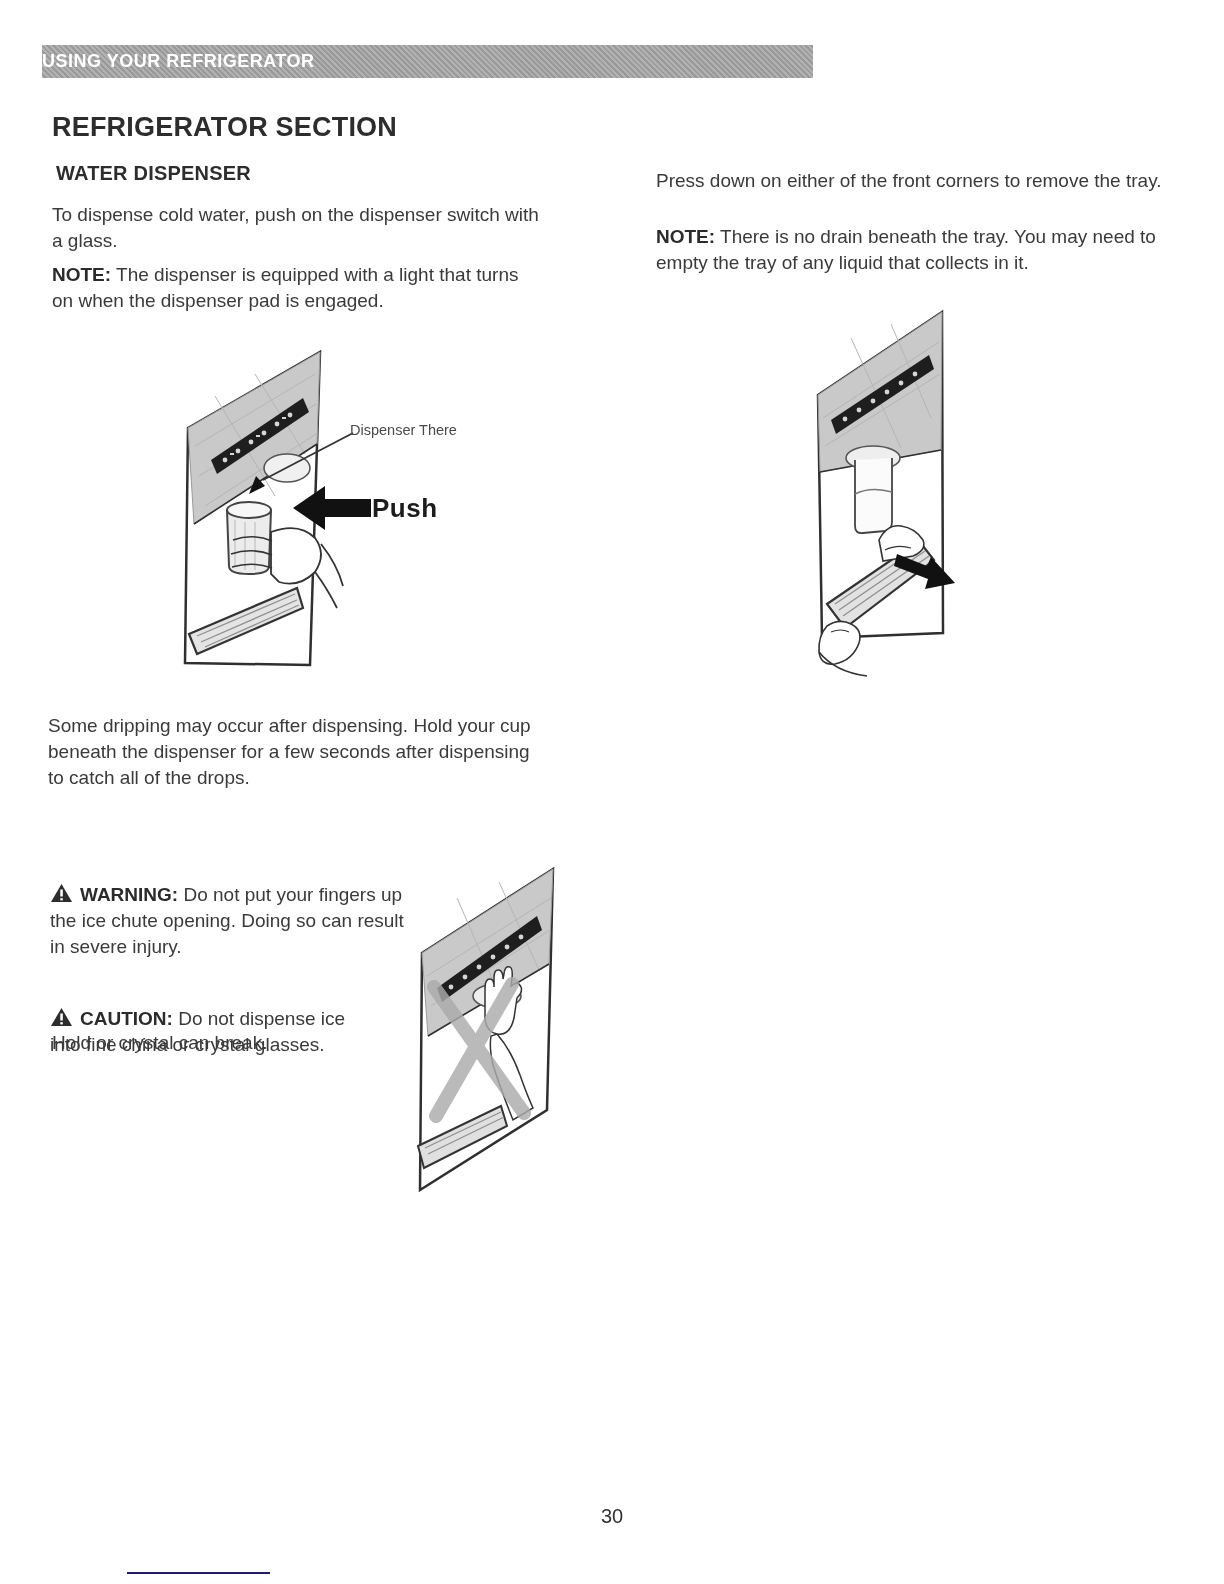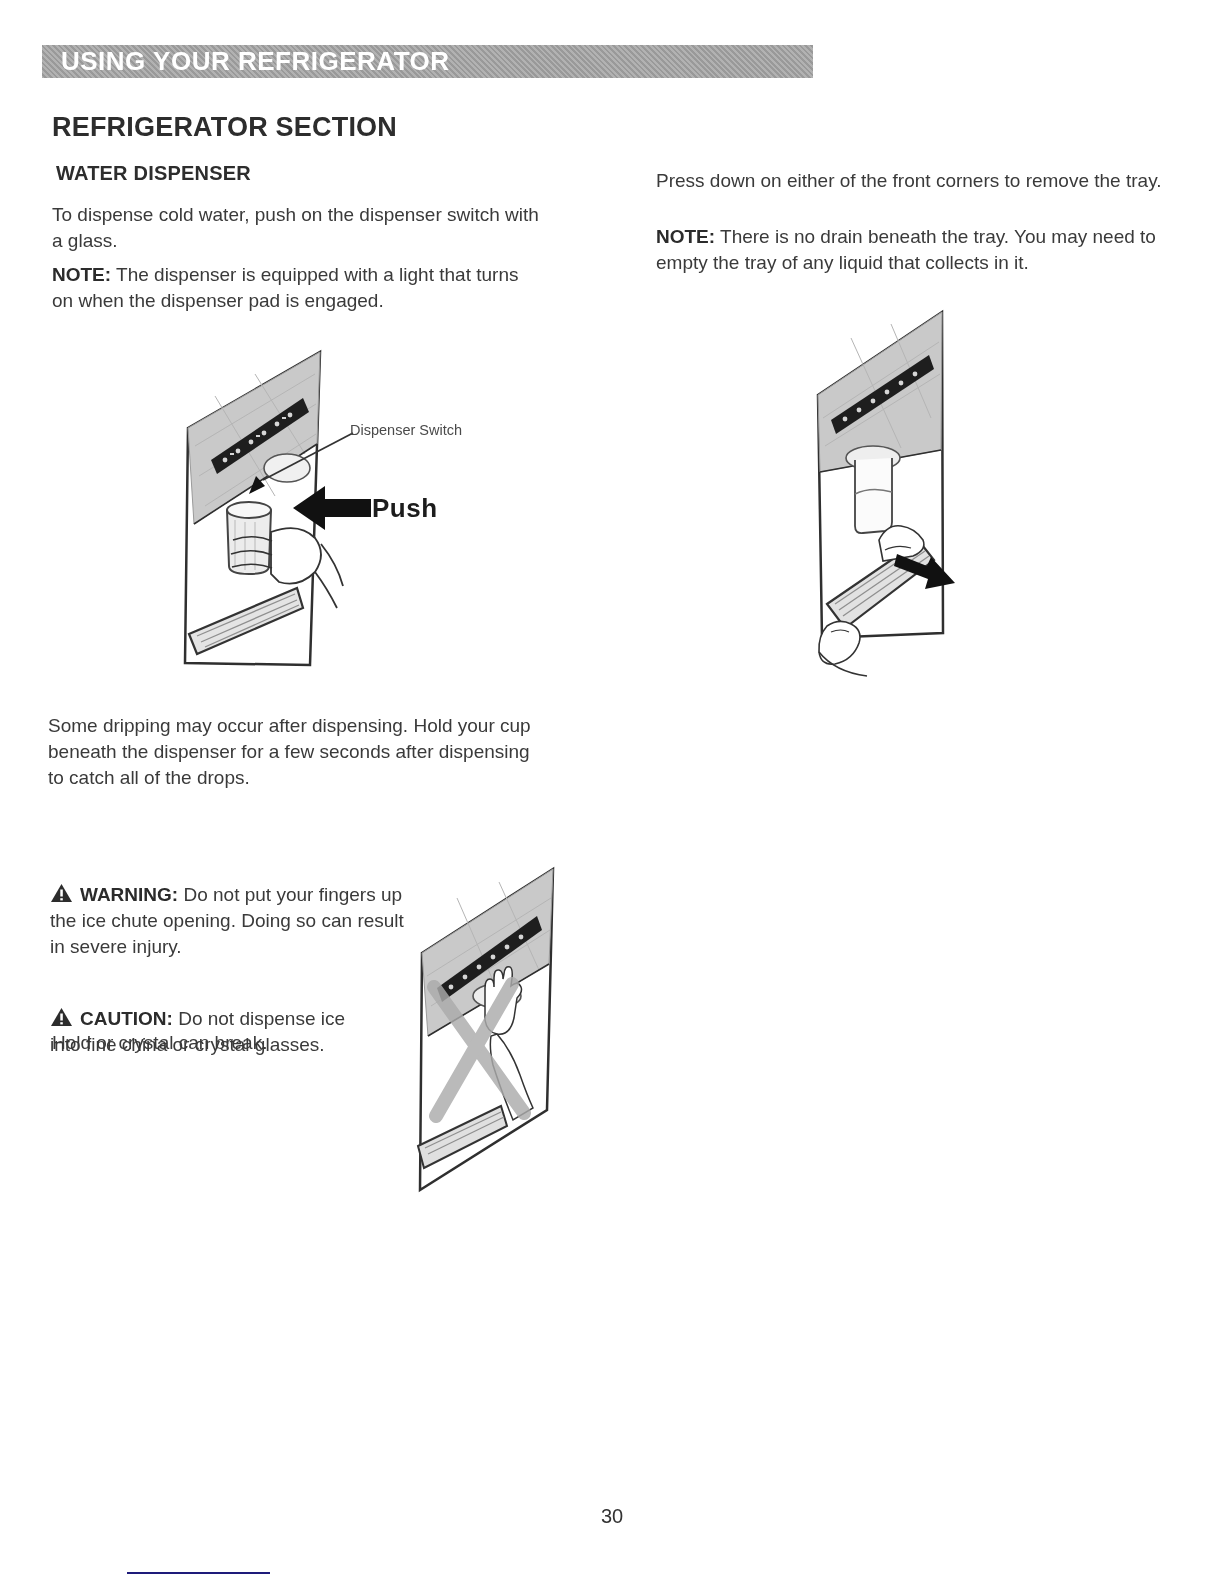--- a/index.html
+++ b/index.html
@@ -7,21 +7,21 @@
     position:relative;width:1224px;height:1584px;background:#ffffff;
     font-family:"Liberation Sans",sans-serif;color:#3a3a3a;overflow:hidden;
   }
   .banner{
     position:absolute;left:42px;top:45px;width:771px;height:33px;
     background-color:#a3a3a3;
     background-image:repeating-linear-gradient(45deg, rgba(255,255,255,.16) 0 2px, rgba(0,0,0,.06) 2px 4px);
     display:flex;align-items:center;
   }
   .banner-text{
-    font-size:26px;font-weight:bold;color:#ffffff;padding-left:19px;letter-spacing:.5px;
+    font-size:18px;font-weight:bold;color:#ffffff;letter-spacing:.5px;
   }
   .h1{
     position:absolute;left:52px;top:112px;margin:0;
     font-size:27px;font-weight:bold;color:#2d2d2d;letter-spacing:.2px;
   }
   .h2{
     position:absolute;left:52px;top:158px;margin:4px;
     font-size:20px;font-weight:bold;color:#2d2d2d;letter-spacing:.2px;
   }
   p.body{position:absolute;margin:0;font-size:19px;line-height:26px;color:#3a3a3a;}
@@ -132,21 +132,21 @@
       <g stroke="#8f8f8f" stroke-width="1.3" fill="none">
         <line x1="22" y1="300" x2="120" y2="258"></line>
           <line x1="26" y1="306" x2="122" y2="264"></line>
         <line x1="30" y1="311" x2="124" y2="269"></line>
       </g>
 
       <g>
         <polygon points="118,172 150,150 150,163 196,163 196,181 150,181 150,194" fill="#111111"></polygon>
       </g>
     </svg>
-    <span class="callout">Dispenser Switch</span>
+    <span class="callout">Dispenser There</span>
     <span class="push">Push</span>
   </div>
 
   <div class="fig fig2">
     <svg viewBox="0 0 195 380" width="195" height="380">
 
       <polygon points="27,97 151,14 152,335 31,340" fill="#ffffff" stroke="#2f2f2f" stroke-width="2.5"></polygon>
 
       <polygon points="27,97 151,14 150,152 29,174" fill="#c9c9c9" stroke="#9a9a9a" stroke-width="1"></polygon>
       <g stroke="#b5b5b5" stroke-width="1">

